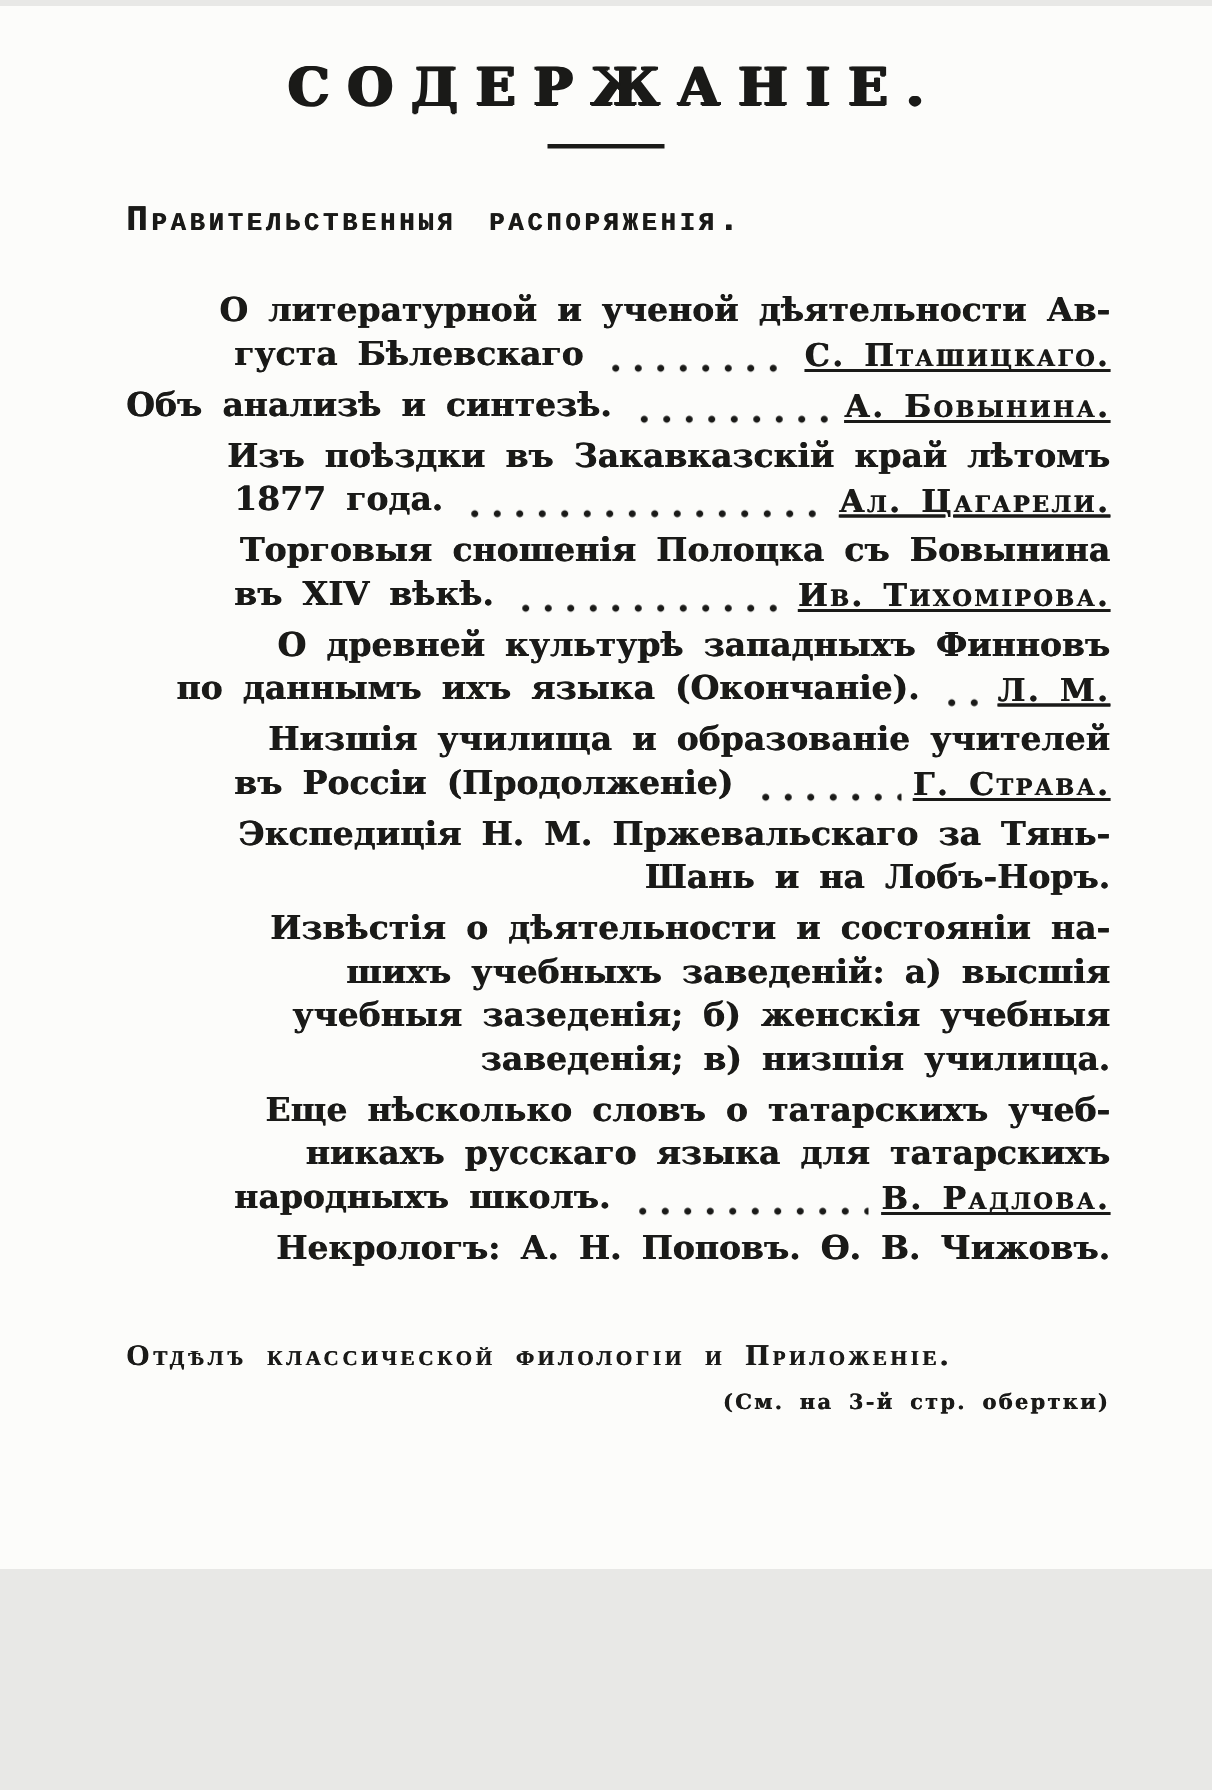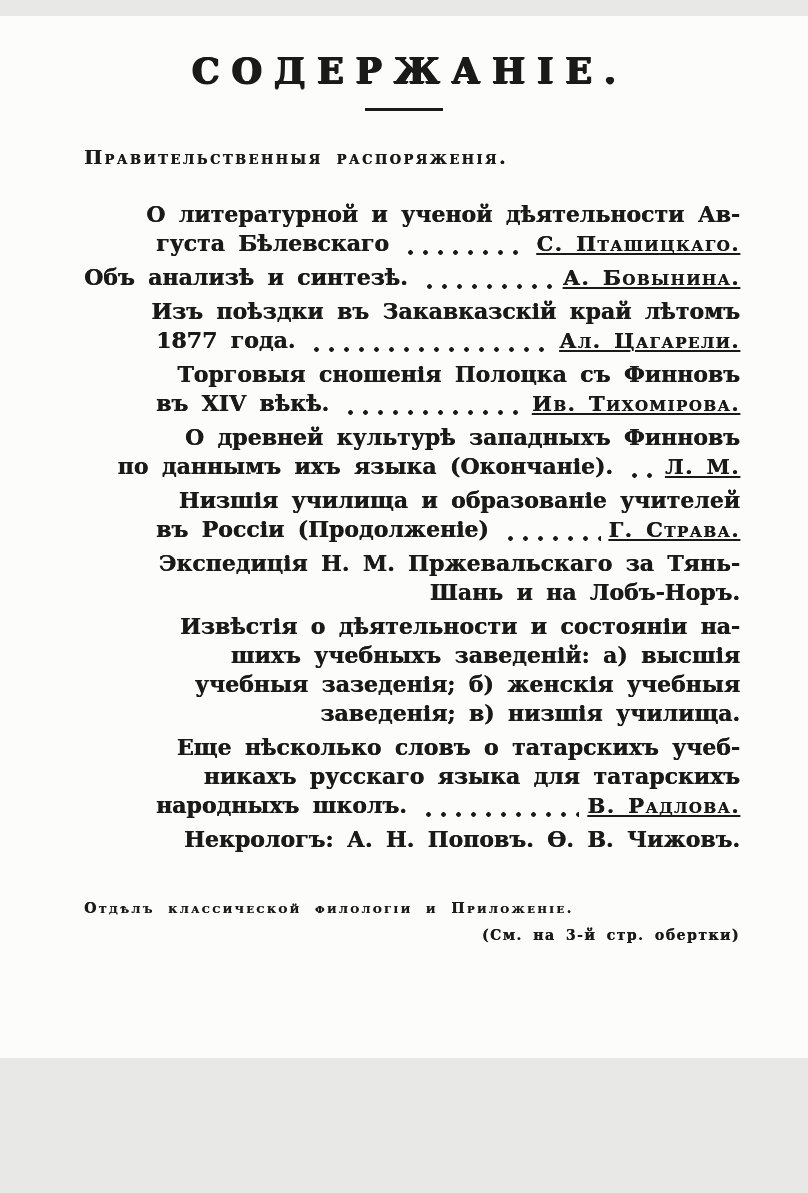--- a/index.html
+++ b/index.html
@@ -7,21 +7,21 @@
     --paper:#fcfcfa;
   }
   html,body{margin:0;padding:0;}
   body{
     background:#e8e8e6;
     font-family:"DejaVu Serif","Liberation Serif",serif;
   }
   .page{
     position:relative;
     width:808px;height:1042px;
-    margin:16px auto;
+    margin:4px auto;
     background:var(--paper);
     color:var(--ink);
     overflow:hidden;
     box-sizing:border-box;
   }
   .page-title{
     margin-top:34px;
     text-align:center;
     font-size:35px;
     font-weight:700;
@@ -33,27 +33,28 @@
   .title-rule{
     width:78px;height:2.5px;
     background:var(--ink);
     margin:17px auto 0 auto;
   }
   .content{
     position:absolute;
     left:84px;right:68px;top:130px;
   }
   .section-header{
-    font-size:19px;
+    font-size:24px;
     font-weight:700;
     font-variant-caps:small-caps;
     letter-spacing:2.5px;
     word-spacing:5px;
     text-shadow:0.4px 0 0 currentColor;
     margin:0 0 32px 0;
+    font-family:Liberation Mono, monospace;
   }
   .toc-entry{margin:0 0 5px 0;}
   .toc-line{
     display:flex;
     align-items:flex-end;
     font-size:22px;
     font-weight:700;
     line-height:29px;
     word-spacing:0.26em;
     text-shadow:0.4px 0 0 currentColor;
@@ -78,27 +79,28 @@
   }
   .toc-author{
     flex:0 0 auto;
     font-variant-caps:small-caps;
     letter-spacing:1.5px;
     word-spacing:0.18em;
     font-size:21px;
     text-decoration:underline;
   }
   .footer-section-title{
-    font-size:14px;
+    font-size:20px;
     font-weight:700;
     font-variant-caps:small-caps;
     letter-spacing:2.5px;
     word-spacing:6px;
     text-shadow:0.4px 0 0 currentColor;
     margin-top:46px;
+    font-family:Liberation Serif, serif;
   }
   .footer-note{
     margin-top:11px;
     text-align:right;
     font-size:14px;
     font-weight:700;
     letter-spacing:1.5px;
     word-spacing:4px;
     text-shadow:0.3px 0 0 currentColor;
   }
@@ -138,21 +140,21 @@
             <span class="toc-text">Изъ поѣздки въ Закавказскій край лѣтомъ</span>
           </div>
           <div class="toc-line indent">
             <span class="toc-text">1877 года.</span>
             <span class="dot-leader"></span>
             <span class="toc-author">Ал. Цагарели.</span>
           </div>
         </div>
         <div class="toc-entry">
           <div class="toc-line">
-            <span class="toc-text">Торговыя сношенія Полоцка съ Финновъ</span>
+            <span class="toc-text">Торговыя сношенія Полоцка съ Бовынина</span>
           </div>
           <div class="toc-line indent">
             <span class="toc-text">въ XIV вѣкѣ.</span>
             <span class="dot-leader"></span>
             <span class="toc-author">Ив. Тихомірова.</span>
           </div>
         </div>
         <div class="toc-entry">
           <div class="toc-line">
             <span class="toc-text">О древней культурѣ западныхъ Финновъ</span>

